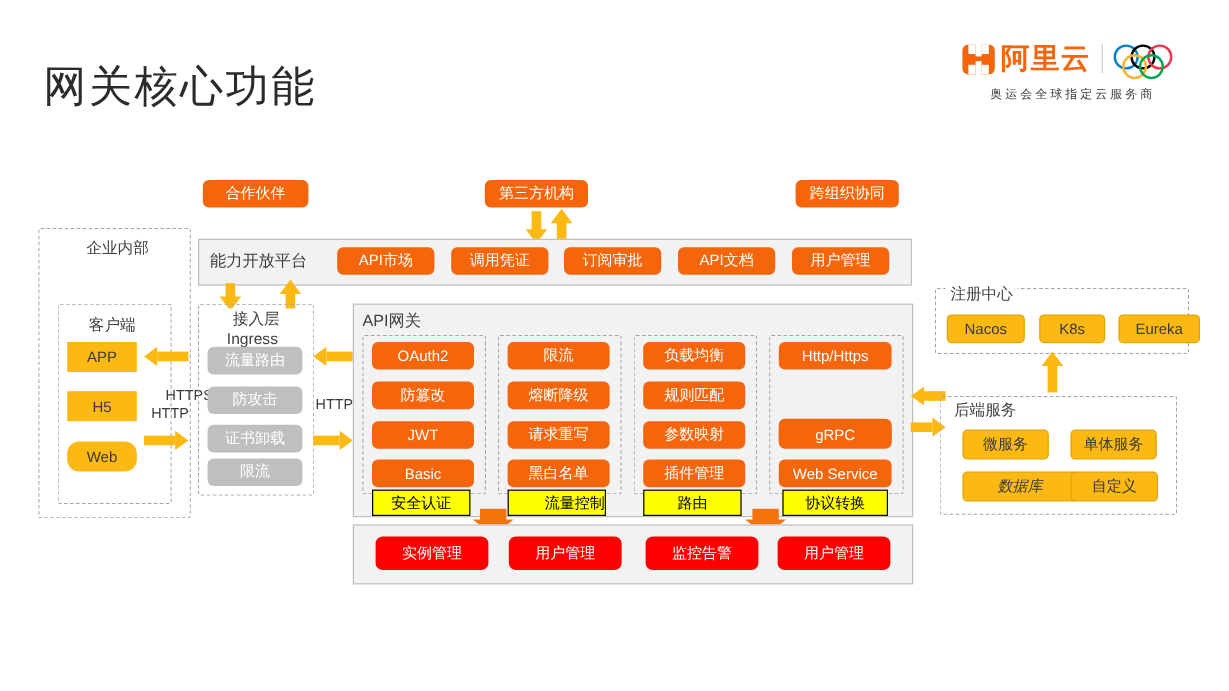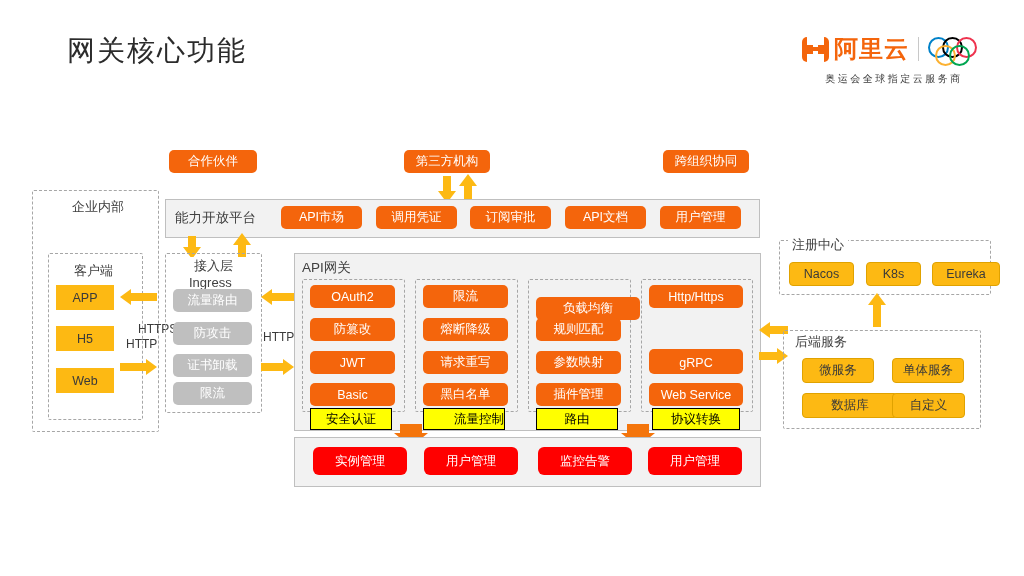--- a/index.html
+++ b/index.html
@@ -5,22 +5,22 @@
   html,body{margin:0;padding:0;}
   body{
     width:1024px;height:576px;background:#ffffff;overflow:hidden;
     font-family:"Liberation Sans","DejaVu Sans",sans-serif;
     position:relative;
   }
   #slide{position:absolute;left:0;top:0;width:1024px;height:576px;}
 
   
   .page-title{
-    position:absolute;left:36px;top:32px;
-    font-size:28px;color:#2b2b2b;letter-spacing:2px;font-weight:400;margin-left:31px;
+    position:absolute;left:36px;top:48px;
+    font-size:36px;color:#2b2b2b;letter-spacing:2px;font-weight:400;
   }
   .brand{position:absolute;right:30px;top:30px;width:200px;height:62px;}
   .brand-row{display:flex;align-items:center;justify-content:center;height:38px;gap:9px;}
   .brand-mark{display:flex;align-items:center;gap:5px;}
   .ali-glyph{width:27px;height:25px;position:relative;}
   .ali-glyph .lf,.ali-glyph .rt{
     position:absolute;top:0;width:11px;height:25px;background:#f4650c;
   }
   .ali-glyph .lf{left:0;border-radius:5px 0 0 5px;}
   .ali-glyph .rt{right:0;border-radius:0 5px 5px 0;}
@@ -153,21 +153,21 @@
   <div class="a-stem-v" style="left:238px;top:242px;height:15px;"></div>
   <div class="arrow a-up" style="left:233px;top:233px;"></div>
 
   <div class="dash" style="left:32px;top:190px;width:125px;height:240px;"></div>
   <div class="dash-label" style="left:68px;top:198px;">企业内部</div>
 
   <div class="dash" style="left:48px;top:253px;width:93px;height:165px;"></div>
   <div class="dash-label" style="left:70px;top:262px;">客户端</div>
   <div class="chip gold-sq" style="left:56px;top:285px;width:58px;height:25px;">APP</div>
   <div class="chip gold-sq" style="left:56px;top:326px;width:58px;height:25px;">H5</div>
-  <div class="chip gold-sq" style="left:56px;top:368px;width:58px;height:25px;">Web</div>
+  <div class="chip gold-sq" style="left:56px;top:368px;width:58px;height:25px;border-radius:10px;">Web</div>
 
   <div class="a-stem-h" style="left:131px;top:293px;width:26px;"></div>
   <div class="arrow a-left" style="left:120px;top:289px;"></div>
   <div class="a-stem-h" style="left:120px;top:363px;width:26px;"></div>
   <div class="arrow a-right" style="left:146px;top:359px;"></div>
 
   <div class="proto-lbl" style="left:138px;top:322px;">HTTPS</div>
   <div class="proto-lbl" style="left:126px;top:337px;">HTTP</div>
 
   <div class="dash" style="left:165px;top:253px;width:95px;height:158px;"></div>
@@ -195,21 +195,21 @@
   <div class="chip yellow" style="left:310px;top:408px;width:82px;height:22px;">安全认证</div>
 
   <div class="dash" style="left:415px;top:279px;width:101px;height:131px;"></div>
   <div class="chip orange" style="left:423px;top:285px;width:85px;height:23px;">限流</div>
   <div class="chip orange" style="left:423px;top:318px;width:85px;height:23px;">熔断降级</div>
   <div class="chip orange" style="left:423px;top:351px;width:85px;height:23px;">请求重写</div>
   <div class="chip orange" style="left:423px;top:383px;width:85px;height:23px;">黑白名单</div>
   <div class="chip yellow" style="left:423px;top:408px;width:82px;height:22px;padding-left:30px;">流量控制</div>
 
   <div class="dash" style="left:528px;top:279px;width:101px;height:131px;"></div>
-  <div class="chip orange" style="left:536px;top:285px;width:104px;height:23px;margin-top:12px;">负载均衡</div>
+  <div class="chip orange" style="left:536px;top:285px;width:85px;height:23px;">负载均衡</div>
   <div class="chip orange" style="left:536px;top:318px;width:85px;height:23px;">规则匹配</div>
   <div class="chip orange" style="left:536px;top:351px;width:85px;height:23px;">参数映射</div>
   <div class="chip orange" style="left:536px;top:383px;width:85px;height:23px;">插件管理</div>
   <div class="chip yellow" style="left:536px;top:408px;width:82px;height:22px;">路由</div>
 
   <div class="dash" style="left:641px;top:279px;width:110px;height:131px;"></div>
   <div class="chip orange" style="left:649px;top:285px;width:94px;height:23px;">Http/Https</div>
   <div class="chip orange" style="left:649px;top:318px;width:94px;height:23px;margin-top:31px;">Dubbo</div>
   <div class="chip orange" style="left:649px;top:351px;width:94px;height:23px;">gRPC</div>
   <div class="chip orange" style="left:649px;top:383px;width:94px;height:23px;">Web Service</div>
@@ -237,16 +237,16 @@
 
   <div class="a-stem-h" style="left:770px;top:326px;width:18px;"></div>
   <div class="arrow a-left" style="left:759px;top:322px;"></div>
   <div class="a-stem-h" style="left:759px;top:352px;width:18px;"></div>
   <div class="arrow a-right" style="left:777px;top:348px;"></div>
 
   <div class="dash" style="left:783px;top:330px;width:196px;height:97px;"></div>
   <div class="dash-label" style="left:791px;top:333px;">后端服务</div>
   <div class="chip gold" style="left:802px;top:358px;width:72px;height:25px;">微服务</div>
   <div class="chip gold" style="left:892px;top:358px;width:72px;height:25px;">单体服务</div>
-  <div class="chip gold" style="left:802px;top:393px;width:96px;height:25px;">数据库</div>
+  <div class="chip gold" style="left:802px;top:393px;width:96px;height:25px;font-style:italic;">数据库</div>
   <div class="chip gold" style="left:892px;top:393px;width:73px;height:25px;">自定义</div>
 
 </div>
 
 </body></html>

